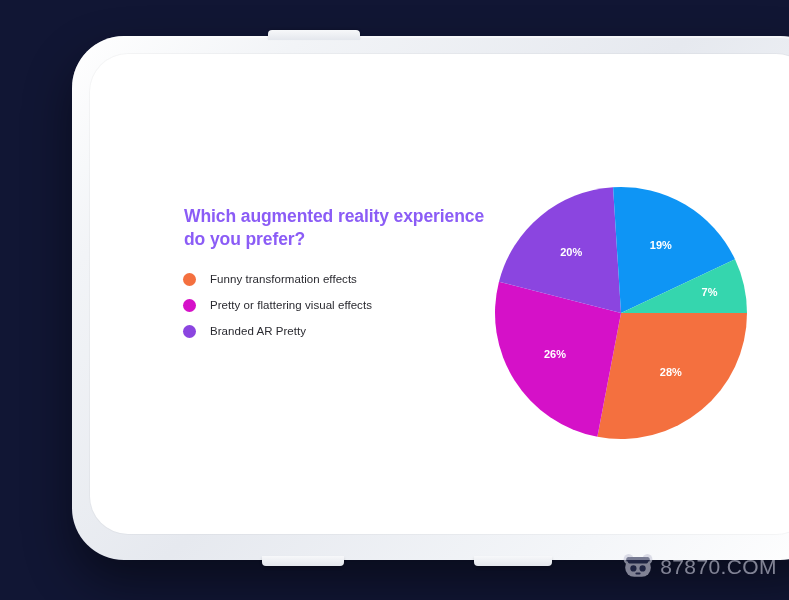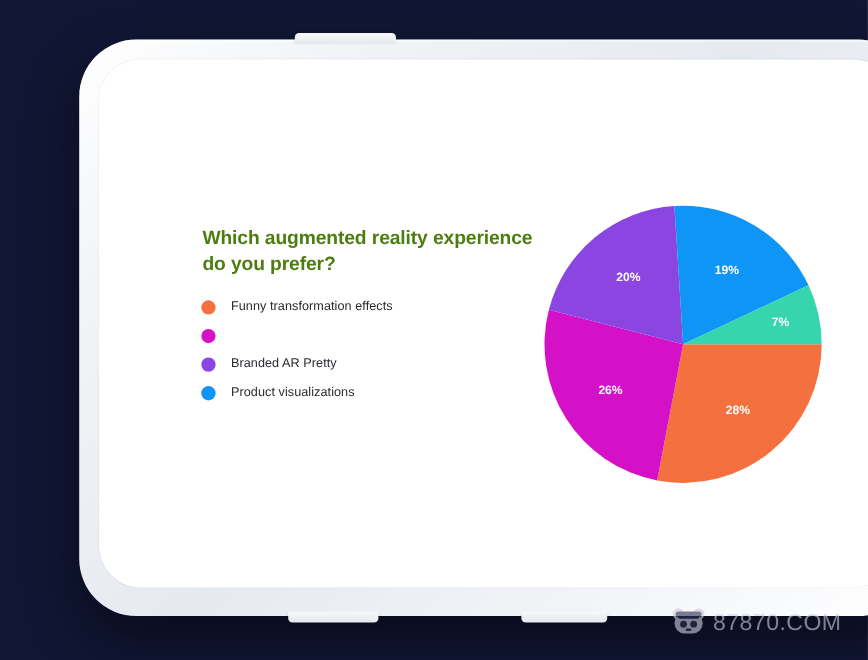--- a/index.html
+++ b/index.html
@@ -76,21 +76,21 @@
   }
 
   #question-title {
     position: absolute;
     left: 94px;
     top: 151px;
     width: 310px;
     font-size: 17.5px;
     line-height: 1.33;
     font-weight: 600;
-    color: #4d7c0f;
+    color: #8b5cf6;
     letter-spacing: -0.1px;
   }
 
   #legend {
     position: absolute;
     left: 93px;
     top: 219px;
     width: 300px;
   }
 
@@ -131,21 +131,21 @@
     font-size: 11px;
     font-weight: 700;
     fill: #ffffff;
     text-anchor: middle;
     dominant-baseline: middle;
   }
 
   
   #watermark {
     position: absolute;
-    right: 24px;
+    right: 12px;
     bottom: 18px;
     display: flex;
     align-items: center;
     gap: 7px;
     opacity: 0.62;
   }
   #watermark-text {
     font-size: 21px;
     color: #c9cada;
     letter-spacing: 0.4px;
@@ -166,28 +166,25 @@
 
       <div id="question-title">Which augmented reality experience do you prefer?</div>
 
       <div id="legend">
         <div class="legend-item">
           <span class="legend-swatch" style="background:#f4703f"></span>
           <span class="legend-label">Funny transformation effects</span>
         </div>
         <div class="legend-item">
           <span class="legend-swatch" style="background:#d511c8"></span>
+          <span class="legend-label">Pretty or flattering visual effects</span>
         </div>
         <div class="legend-item">
           <span class="legend-swatch" style="background:#8b45e0"></span>
           <span class="legend-label">Branded AR Pretty</span>
-        </div>
-        <div class="legend-item">
-          <span class="legend-swatch" style="background:#0e95f5"></span>
-          <span class="legend-label">Product visualizations</span>
         </div>
       </div>
 
       <div id="pie-chart">
         <svg viewBox="0 0 256 256" id="pie-svg">
             <path d="M 128 128 L 254.00 128.00 A 126 126 0 0 1 104.39 251.77 Z" fill="#f4703f"></path>
             <text x="177.8" y="188.2" class="slice-label" fill="#ffffff">28%</text>
             <path d="M 128 128 L 104.39 251.77 A 126 126 0 0 1 5.96 96.67 Z" fill="#d511c8"></path>
             <text x="62.0" y="169.9" class="slice-label" fill="#ffffff">26%</text>
             <path d="M 128 128 L 5.96 96.67 A 126 126 0 0 1 120.09 2.25 Z" fill="#8b45e0"></path>

